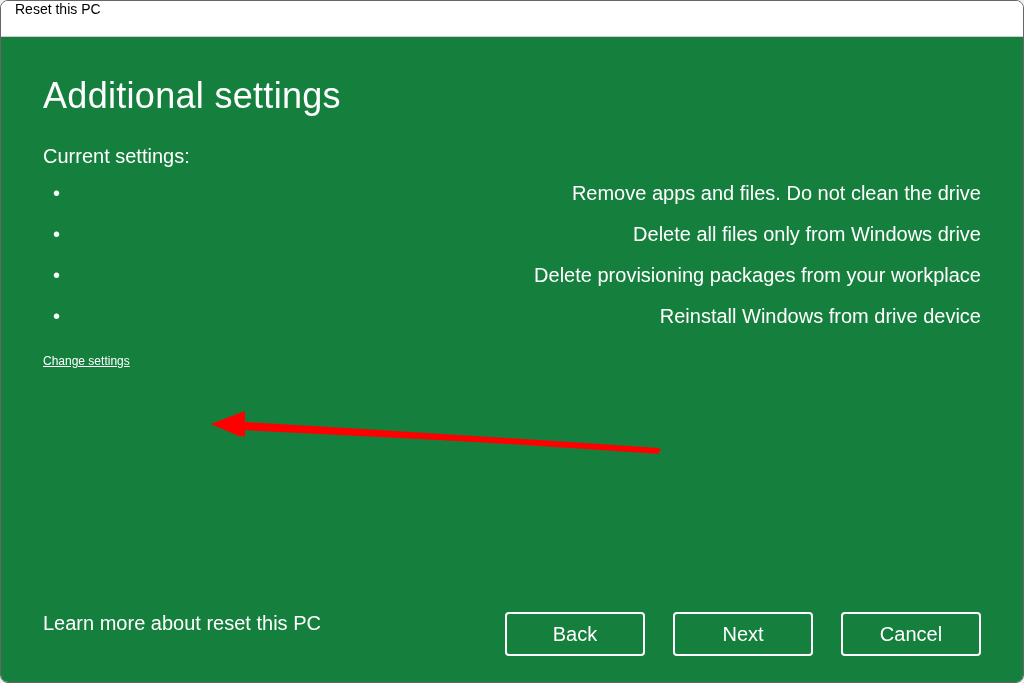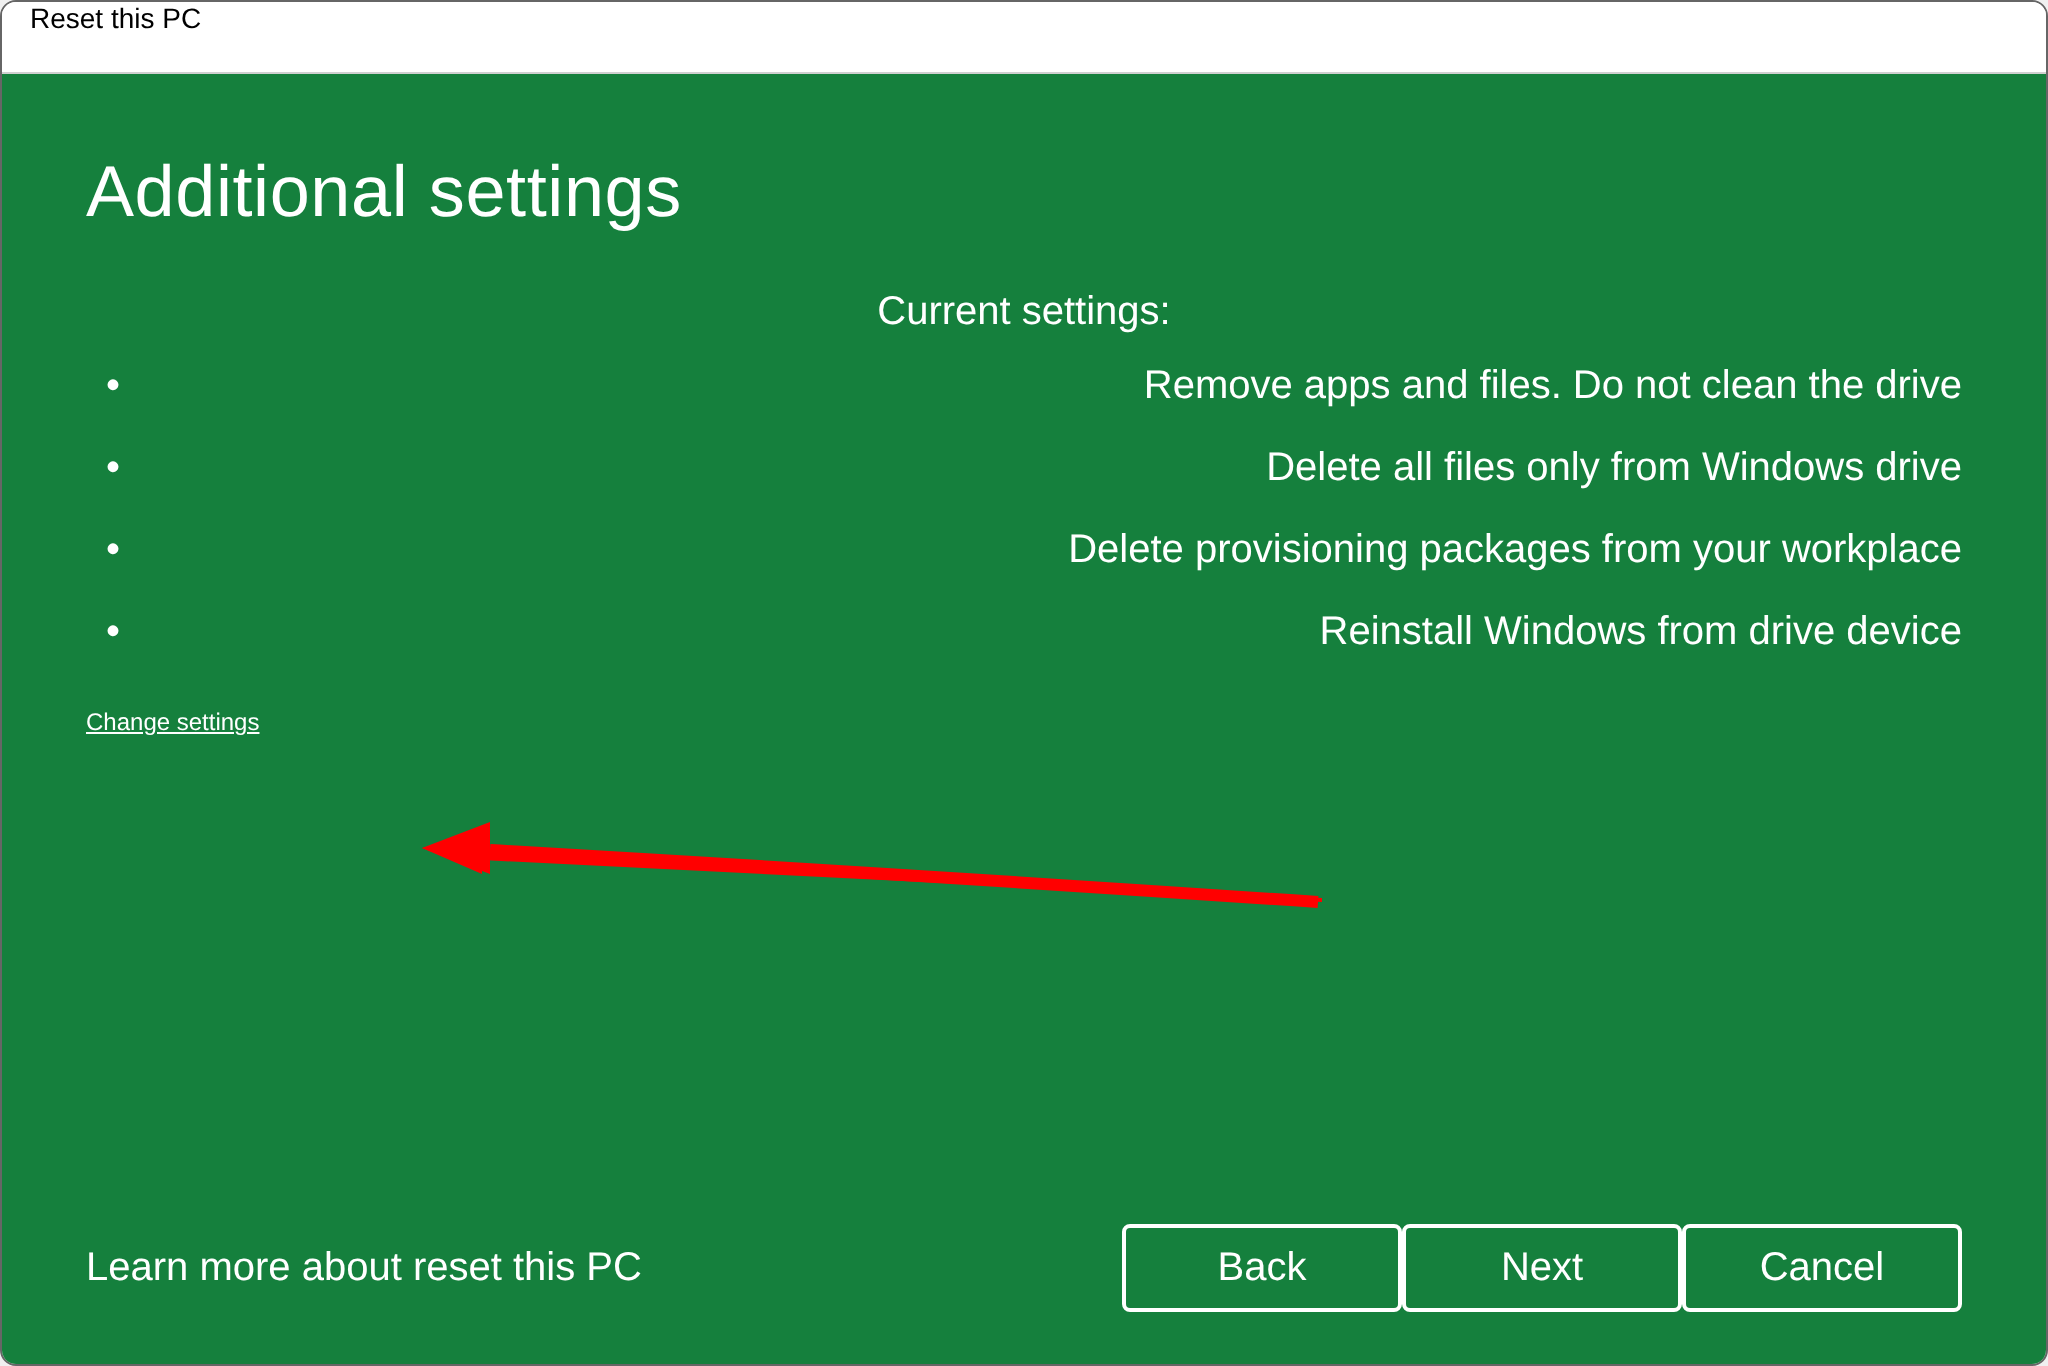--- a/index.html
+++ b/index.html
@@ -55,21 +55,20 @@
       font-size: 36px;
       font-weight: 300;
       margin-bottom: 28px;
       letter-spacing: 0.3px;
     }
     
     .subheading {
       font-size: 20px;
       font-weight: 400;
       margin-bottom: 14px;
-      text-align: center;
     }
     
     .settings-list {
       list-style: none;
       margin-left: 6px;
       text-align: right;
     }
     
     .settings-list li {
       font-size: 20px;
@@ -90,33 +89,34 @@
       font-size: 12px;
       font-weight: 400;
       text-decoration: underline;
       cursor: pointer;
       display: inline-block;
       margin-top: 8px;
     }
     
     .footer {
       display: flex;
-      align-items: center;
+      align-items: flex-start;
       justify-content: space-between;
       margin-top: auto;
     }
     
     .learn-more {
       font-size: 20px;
       font-weight: 400;
       cursor: pointer;
     }
     
     .button-row {
       display: flex;
+      gap: 28px;
     }
     
     .btn {
       width: 140px;
       height: 44px;
       background: transparent;
       border: 2px solid white;
       border-radius: 4px;
       color: white;
       font-size: 20px;

